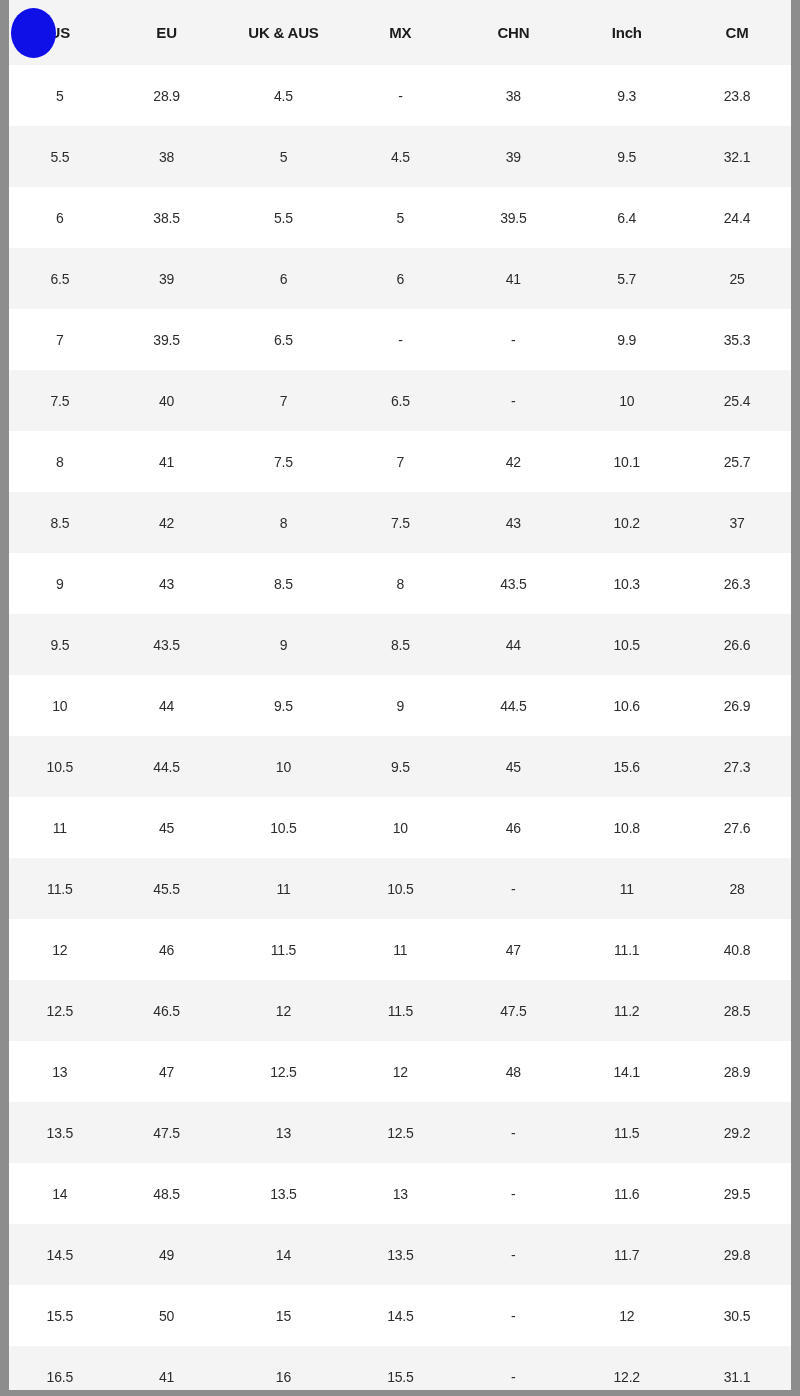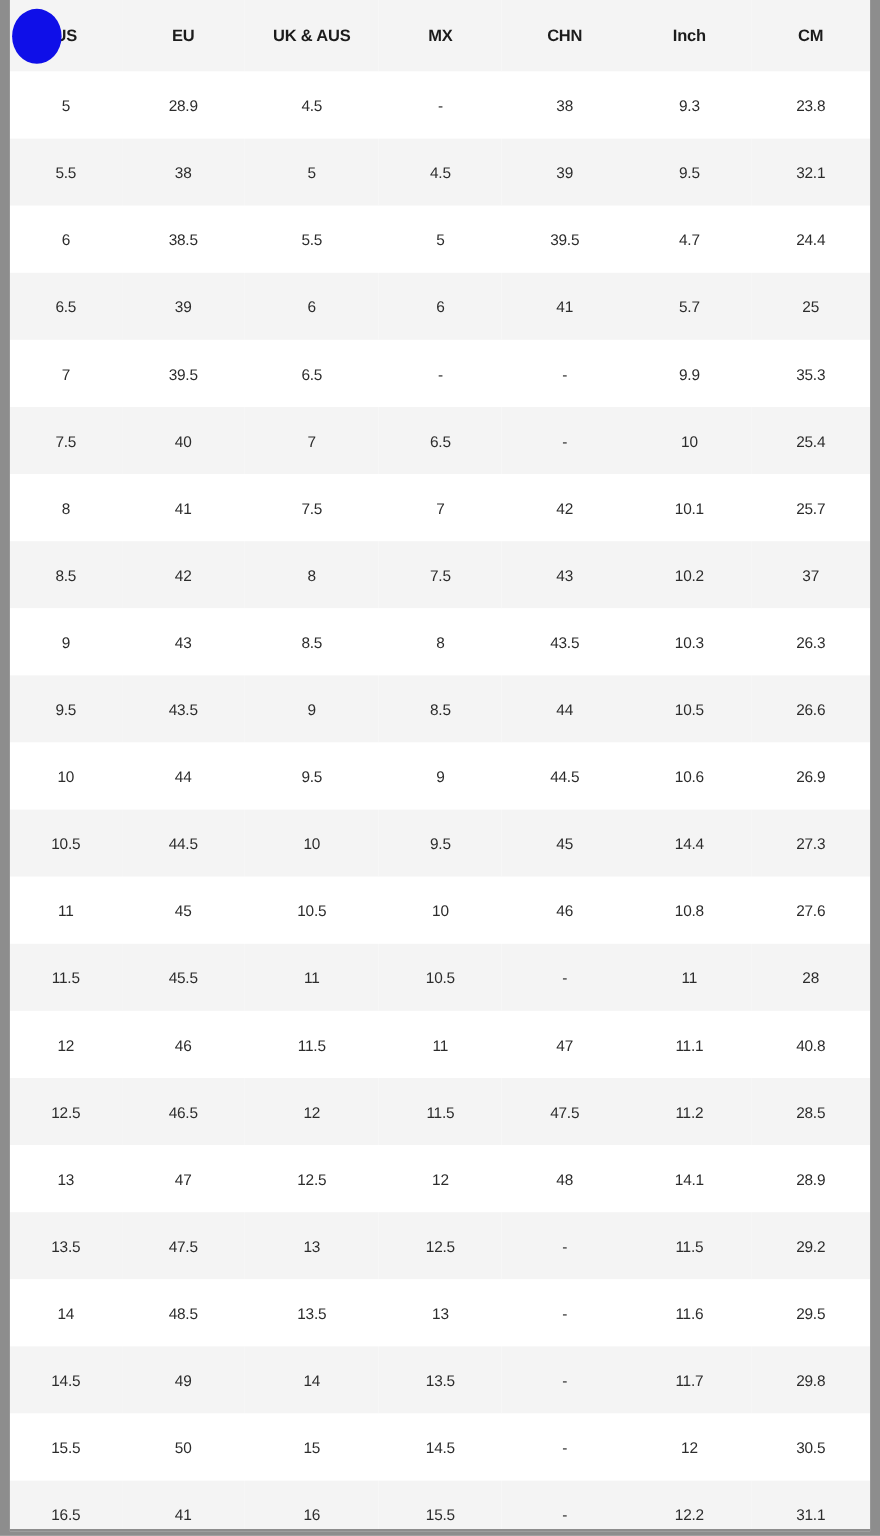--- a/index.html
+++ b/index.html
@@ -139,21 +139,21 @@
             <td>39</td>
             <td>9.5</td>
             <td>32.1</td>
           </tr>
           <tr class="row-odd">
             <td>6</td>
             <td>38.5</td>
             <td>5.5</td>
             <td>5</td>
             <td>39.5</td>
-            <td>4.7</td>
+            <td>6.4</td>
             <td>24.4</td>
           </tr>
           <tr class="row-even">
             <td>6.5</td>
             <td>39</td>
             <td>6</td>
             <td>6</td>
             <td>41</td>
             <td>5.7</td>
             <td>25</td>
@@ -220,21 +220,21 @@
             <td>44.5</td>
             <td>10.6</td>
             <td>26.9</td>
           </tr>
           <tr class="row-even">
             <td>10.5</td>
             <td>44.5</td>
             <td>10</td>
             <td>9.5</td>
             <td>45</td>
-            <td>14.4</td>
+            <td>15.6</td>
             <td>27.3</td>
           </tr>
           <tr class="row-odd">
             <td>11</td>
             <td>45</td>
             <td>10.5</td>
             <td>10</td>
             <td>46</td>
             <td>10.8</td>
             <td>27.6</td>

